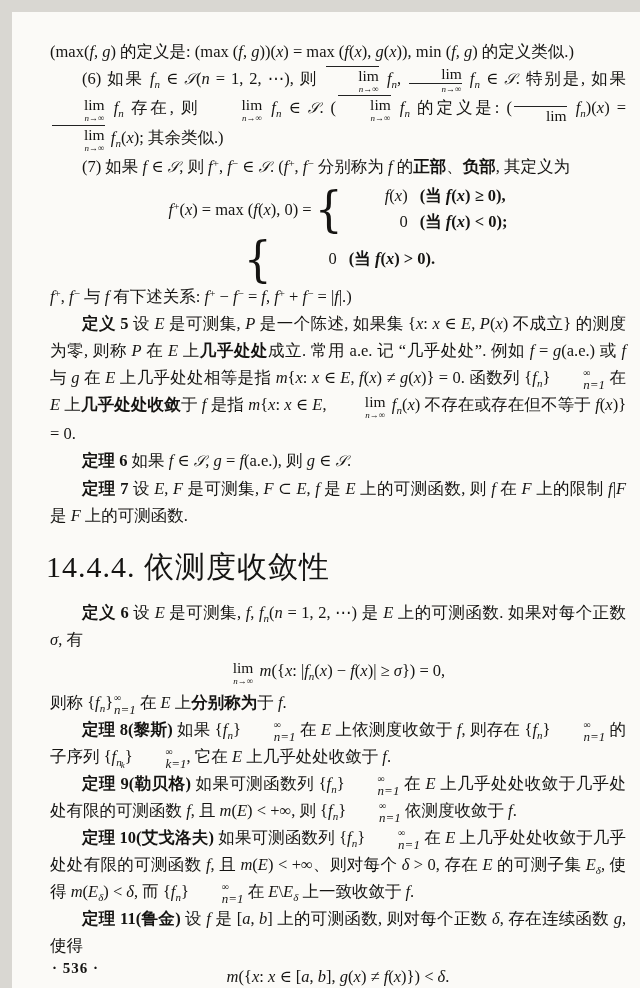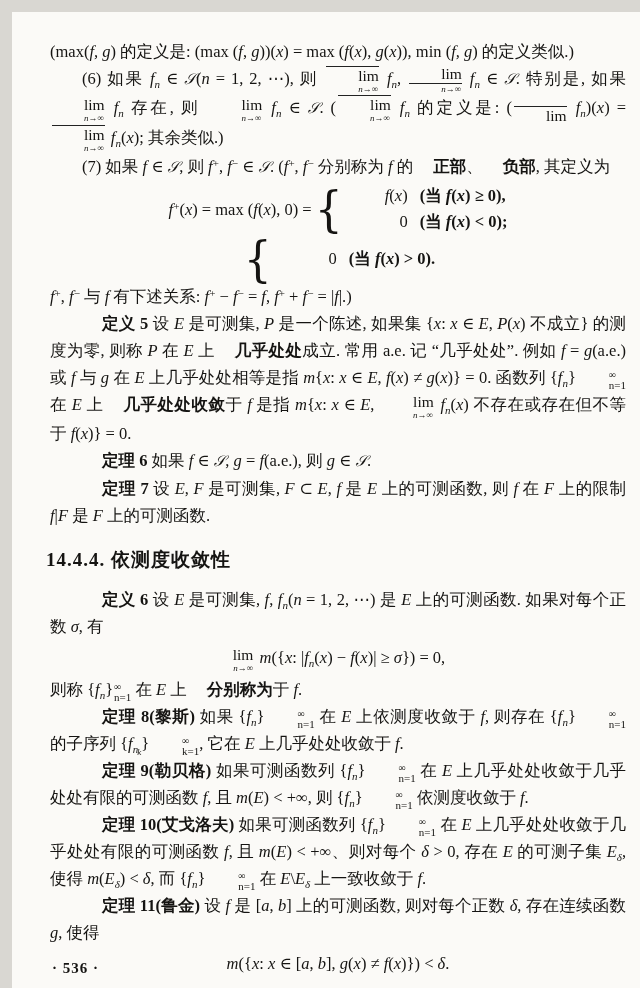--- a/index.html
+++ b/index.html
@@ -12,42 +12,42 @@
     padding:26px 26px 0 38px;
     font-family:"Liberation Serif","DejaVu Serif",serif;
     font-size:16.5px;
     line-height:27px;
     color:#151412;
     overflow:hidden;
   }
   .para{margin:0;text-align:justify;}
   .indent{text-indent:32px;}
   .s-i{font-style:italic;}
-  .s-b{font-weight:700;padding-left:20px;}
+  .s-b{font-weight:700;}
   .s-scr{font-style:italic;font-family:"DejaVu Sans","Liberation Sans",sans-serif;font-size:15px;}
   .s-sup{vertical-align:5px;font-size:11px;line-height:0;}
   .s-isub{vertical-align:-4px;font-size:11px;line-height:0;font-style:italic;}
   .s-isub2{vertical-align:-6px;font-size:9px;line-height:0;font-style:italic;margin-left:-1px;}
   .stack{display:inline-block;vertical-align:-6px;line-height:1;text-align:left;margin-left:1px;}
   .stack-top{display:block;font-size:10px;line-height:1;}
-  .stack-bot{display:block;font-size:11px;line-height:1;margin-top:0px;}
-  .lim-atom{display:inline-block;vertical-align:-8px;line-height:1;margin:0 2px;}
+  .stack-bot{display:block;font-size:13px;line-height:1;font-style:italic;margin-top:0px;}
+  .lim-atom{display:inline-block;text-align:center;vertical-align:-8px;line-height:1;margin:0 2px;}
   .lim-w{display:block;font-size:15.5px;line-height:1.05;}
   .lim-w.bt{border-top:1.5px solid #222;padding-top:1px;}
   .lim-w.bb{border-bottom:1.5px solid #222;padding-bottom:1px;}
   .lim-u{display:block;font-size:9px;line-height:1;margin-top:1px;font-style:italic;}
   .eq{text-align:center;margin:3px 0;line-height:30px;}
   .cases{display:flex;align-items:center;justify-content:center;margin:2px 0;}
   .cases-lhs{white-space:nowrap;}
   .brace{display:inline-block;font-size:44px;font-weight:400;line-height:1;transform:scaleY(1.1);margin:0 5px 0 3px;font-family:"DejaVu Serif",serif;}
   .cases-col{display:flex;flex-direction:column;}
   .cases-row{display:flex;line-height:26px;}
   .cases-val{min-width:60px;text-align:right;white-space:nowrap;}
   .cases-cond{margin-left:12px;white-space:nowrap;font-weight:bold;}
-  .section-heading{font-weight:700;font-size:19px;line-height:1.2;margin:20px 0 14px -4px;letter-spacing:1px;}
+  .section-heading{font-weight:400;font-size:30px;line-height:1.2;margin:20px 0 14px -4px;letter-spacing:1px;}
   .page-number{position:absolute;left:40px;bottom:18px;font-weight:700;font-size:15px;letter-spacing:1px;}
 </style>
 </head>
 <body>
 
 <div class="page">
   <div>
       <div class="para"><span>(max(</span><span class="s-i">f, g</span><span>) 的定义是: (max (</span><span class="s-i">f</span><span>, </span><span class="s-i">g</span><span>))(</span><span class="s-i">x</span><span>) = max (</span><span class="s-i">f</span><span>(</span><span class="s-i">x</span><span>), </span><span class="s-i">g</span><span>(</span><span class="s-i">x</span><span>)), min (</span><span class="s-i">f, g</span><span>) 的定义类似.)</span></div>
       <div class="para indent"><span>(6) 如果 </span><span class="s-i">f</span><span class="s-isub">n</span><span> ∈ </span><span class="s-scr">𝒮</span><span>(</span><span class="s-i">n</span><span> = 1, 2, ⋯), 则 </span><span class="lim-atom"><span class="lim-w bt">lim</span><span class="lim-u">n→∞</span></span><span> </span><span class="s-i">f</span><span class="s-isub">n</span><span>, </span><span class="lim-atom"><span class="lim-w bb">lim</span><span class="lim-u">n→∞</span></span><span> </span><span class="s-i">f</span><span class="s-isub">n</span><span> ∈ </span><span class="s-scr">𝒮</span><span>. 特别是, 如果 </span><span class="lim-atom"><span class="lim-w">lim</span><span class="lim-u">n→∞</span></span><span> </span><span class="s-i">f</span><span class="s-isub">n</span><span> 存在, 则 </span><span class="lim-atom"><span class="lim-w">lim</span><span class="lim-u">n→∞</span></span><span> </span><span class="s-i">f</span><span class="s-isub">n</span><span> ∈ </span><span class="s-scr">𝒮</span><span>. (</span><span class="lim-atom"><span class="lim-w bt">lim</span><span class="lim-u">n→∞</span></span><span> </span><span class="s-i">f</span><span class="s-isub">n</span><span> 的定义是: (</span><span class="lim-atom"><span class="lim-w bt">lim</span></span><span> </span><span class="s-i">f</span><span class="s-isub">n</span><span>)(</span><span class="s-i">x</span><span>) = </span><span class="lim-atom"><span class="lim-w bt">lim</span><span class="lim-u">n→∞</span></span><span> </span><span class="s-i">f</span><span class="s-isub">n</span><span>(</span><span class="s-i">x</span><span>); 其余类似.)</span></div>
       <div class="para indent"><span>(7) 如果 </span><span class="s-i">f</span><span> ∈ </span><span class="s-scr">𝒮</span><span>, 则 </span><span class="s-i">f</span><span class="s-sup">+</span><span>, </span><span class="s-i">f</span><span class="s-sup">−</span><span> ∈ </span><span class="s-scr">𝒮</span><span>. (</span><span class="s-i">f</span><span class="s-sup">+</span><span>, </span><span class="s-i">f</span><span class="s-sup">−</span><span> 分别称为 </span><span class="s-i">f</span><span> 的</span><span class="s-b">正部</span><span>、</span><span class="s-b">负部</span><span>, 其定义为</span></div>

